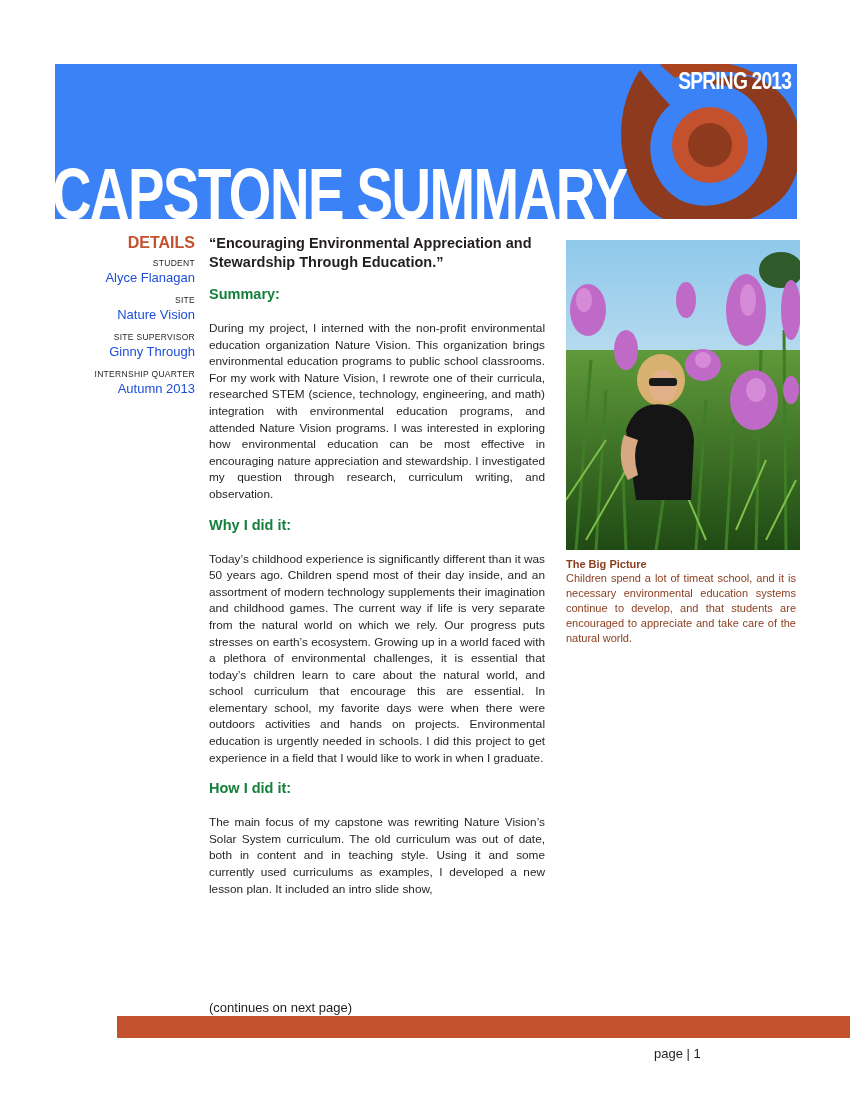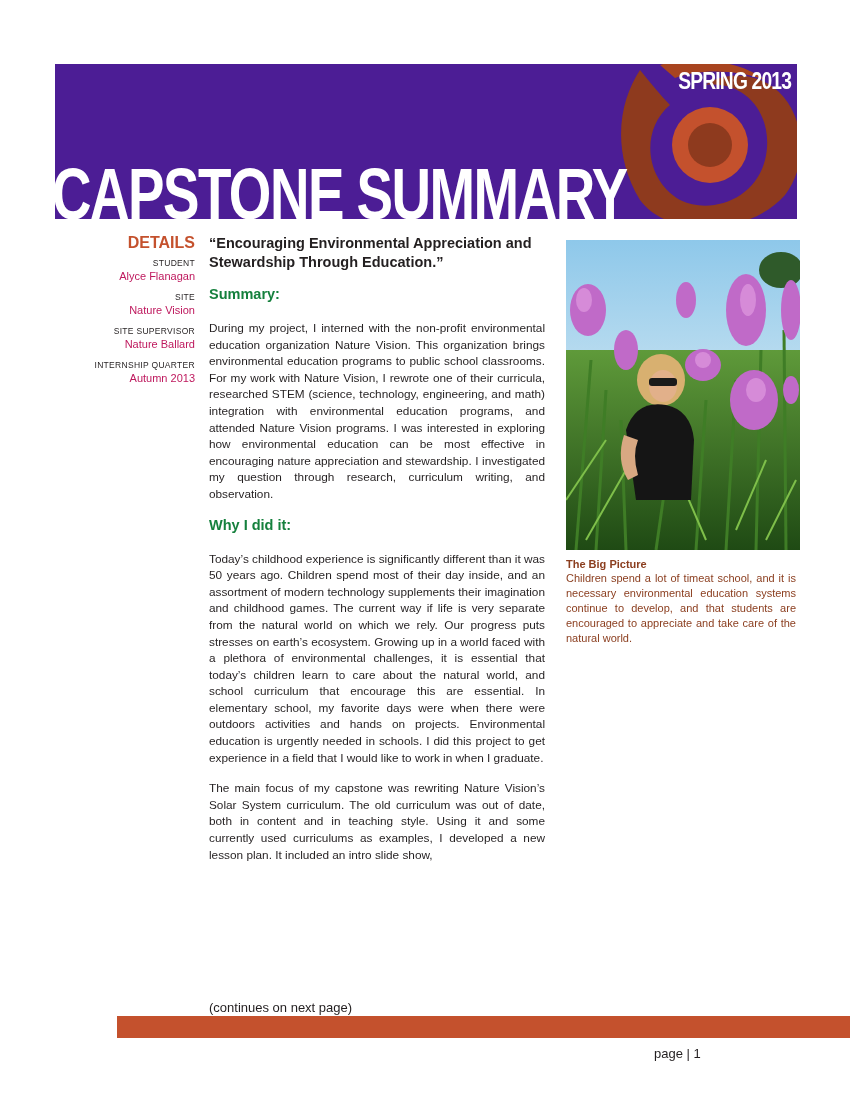--- a/index.html
+++ b/index.html
@@ -1,38 +1,38 @@
 <!DOCTYPE html>
 <html><head>
 <meta charset="utf-8">
 <style>
   html, body { margin: 0; padding: 0; background: #ffffff; }
   body { width: 850px; height: 1101px; position: relative; overflow: hidden;
          font-family: "Liberation Sans", "DejaVu Sans", sans-serif; color: #231f20; }
 
   
   .banner { position: absolute; left: 55px; top: 64px; width: 742px; height: 155px;
-            background: #4c1d95; overflow: hidden; }
+            background: #3b82f6; overflow: hidden; }
   .banner-logo { position: absolute; left: 545px; top: -4px; width: 200px; height: 165px; }
   .season { position: absolute; right: 6px; top: 3px; color: #ffffff; font-weight: bold;
             font-family: "Liberation Sans", sans-serif; font-size: 24px; letter-spacing: -1px;
             transform: scaleX(0.8); transform-origin: right top; }
   .big-title { position: absolute; left: 52px; top: 158px; color: #ffffff; font-weight: bold;
                font-family: "Liberation Sans", sans-serif; font-size: 72px; line-height: 72px;
                letter-spacing: -2px; white-space: nowrap;
                transform: scaleX(0.76); transform-origin: left top; }
   .title-clip { position: absolute; left: 0; top: 0; width: 850px; height: 221px; overflow: hidden; }
 
   
   .details { position: absolute; left: 55px; top: 234px; width: 140px; text-align: right; }
   .details-title { color: #c4512d; font-weight: bold; font-size: 16px; letter-spacing: 0px;
                    }
   .detail-label { font-size: 8.5px; letter-spacing: 0.3px; color: #231f20; text-transform: uppercase;
                   margin-top: 6px; }
-  .detail-value { font-size: 11px; color: #be185d; margin-top: 2px; }
+  .detail-value { font-size: 13px; color: #1d4ed8; margin-top: 2px; }
   .detail-sub { font-size: 9px; font-style: italic; color: #231f20; margin-top: 0px; }
   .detail-group { margin-bottom: 10px; }
 
   
   .main { position: absolute; left: 209px; top: 234px; width: 336px; }
   .project-title { font-weight: bold; font-size: 14.5px; line-height: 19px; color: #231f20; margin: 0 0 14px 0; }
   .section-heading { font-weight: bold; font-size: 14.5px; color: #15803d; margin: 0 0 18px 0; }
   .body-text { font-size: 11.8px; line-height: 16.6px; text-align: justify; color: #231f20; margin: 0 0 14px 0; }
   .continues { font-size: 13px; color: #231f20; position: absolute; left: 209px; top: 1000px; }
 
@@ -71,38 +71,39 @@
   </div>
 
   <div class="detail-group">
     <div class="detail-label">SITE</div>
     <div class="detail-value">Nature Vision</div>
   </div>
 
 
   <div class="detail-group">
     <div class="detail-label">SITE SUPERVISOR</div>
-    <div class="detail-value">Nature Ballard</div>
+    <div class="detail-value">Ginny Through</div>
   </div>
 
   <div class="detail-group">
     <div class="detail-label">INTERNSHIP QUARTER</div>
     <div class="detail-value">Autumn 2013</div>
   </div>
 </div>
 
 <div class="main">
   <div class="project-title">“Encouraging Environmental Appreciation and Stewardship Through Education.”</div>
 
   <div class="section-heading">Summary:</div>
   <p class="body-text">During my project, I interned with the non-profit environmental education organization Nature Vision. This organization brings environmental education programs to public school classrooms. For my work with Nature Vision, I rewrote one of their curricula, researched STEM (science, technology, engineering, and math) integration with environmental education programs, and attended Nature Vision programs. I was interested in exploring how environmental education can be most effective in encouraging nature appreciation and stewardship. I investigated my question through research, curriculum writing, and observation.</p>
 
   <div class="section-heading" style="margin-top:6px;">Why I did it:</div>
   <p class="body-text">Today’s childhood experience is significantly different than it was 50 years ago.  Children spend most of their day inside, and an assortment of modern technology supplements their imagination and childhood games. The current way if life is very separate from the natural world on which we rely. Our progress puts stresses on earth’s ecosystem. Growing up in a world faced with a plethora of environmental challenges, it is essential that today’s children learn to care about the natural world, and school curriculum that encourage this are essential. In elementary school, my favorite days were when there were outdoors activities and hands on projects. Environmental education is urgently needed in schools.  I did this project to get experience in a field that I would like to work in when I graduate.</p>
 
+  <div class="section-heading" style="margin-top:6px;">How I did it:</div>
   <p class="body-text">The main focus of my capstone was rewriting Nature Vision’s Solar System curriculum. The old curriculum was out of date, both in content and in teaching style. Using it and some currently used curriculums as examples, I developed a new lesson plan. It included an intro slide show,</p>
 </div>
 <div class="continues">(continues on next page)</div>
 
 <div class="photo">
   <svg width="234" height="310" viewBox="0 0 234 310">
     <defs>
       <linearGradient id="sky" x1="0" y1="0" x2="0" y2="1">
         <stop offset="0" stop-color="#8ec8ea"></stop>
         <stop offset="0.6" stop-color="#cfe6f2"></stop>

